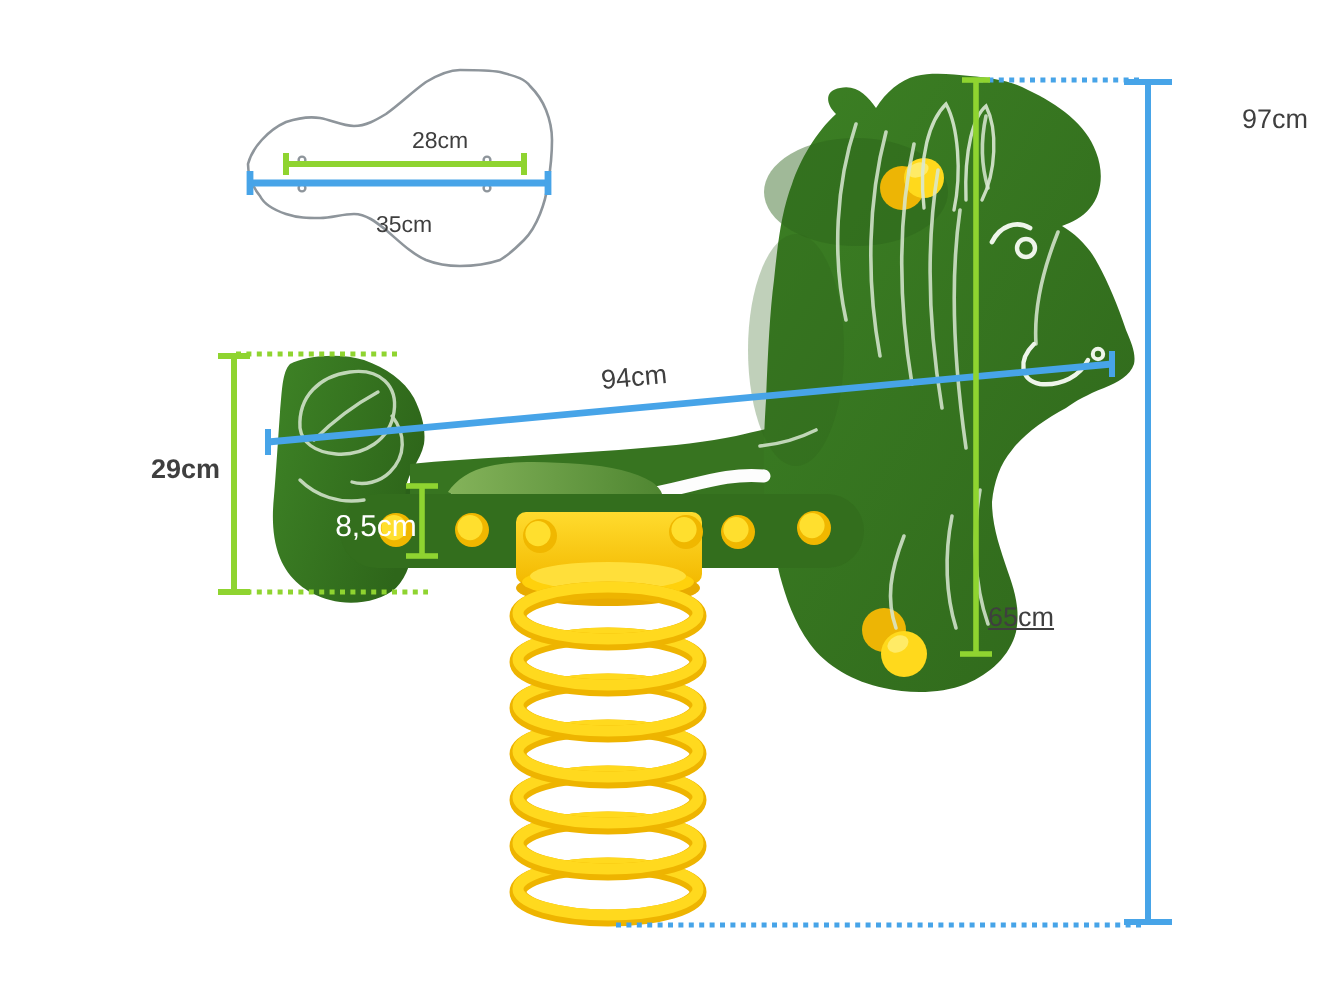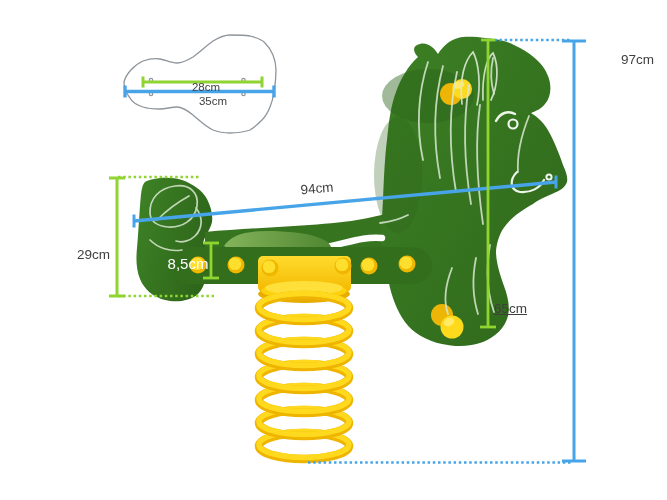--- a/index.html
+++ b/index.html
@@ -252,23 +252,23 @@
       <line x1="481" y1="40" x2="495" y2="40"></line>
       <line x1="480" y1="327" x2="496" y2="327"></line>
     </g>
   </g>
 </svg>
 
 <div class="dim-label" style="left:581px;top:53px;margin-left:40px;">97cm</div>
 
 <div class="dim-label ctr rot" style="left:292px;top:182px;width:50px;">94cm</div>
 
-<div class="dim-label rgt" style="left:58px;top:248px;width:52px;">29cm</div>
+<div class="dim-label rgt" style="left:58px;top:228px;width:52px;font-weight:bold;">29cm</div>
 
 <div class="dim-label white ctr" style="left:167px;top:256px;width:42px;">8,5cm</div>
 
 <div class="dim-label" style="left:494px;top:302px;text-decoration:underline;">65cm</div>
 
-<div class="dim-label small ctr" style="left:181px;top:66px;width:50px;margin-top:16px;">28cm</div>
-
-<div class="dim-label small ctr" style="left:177px;top:96px;width:50px;text-align:right;">35cm</div>
+<div class="dim-label small ctr" style="left:195px;top:66px;width:50px;">28cm</div>
+
+<div class="dim-label small ctr" style="left:177px;top:108px;width:50px;">35cm</div>
 
 </div>
 
 </body></html>

